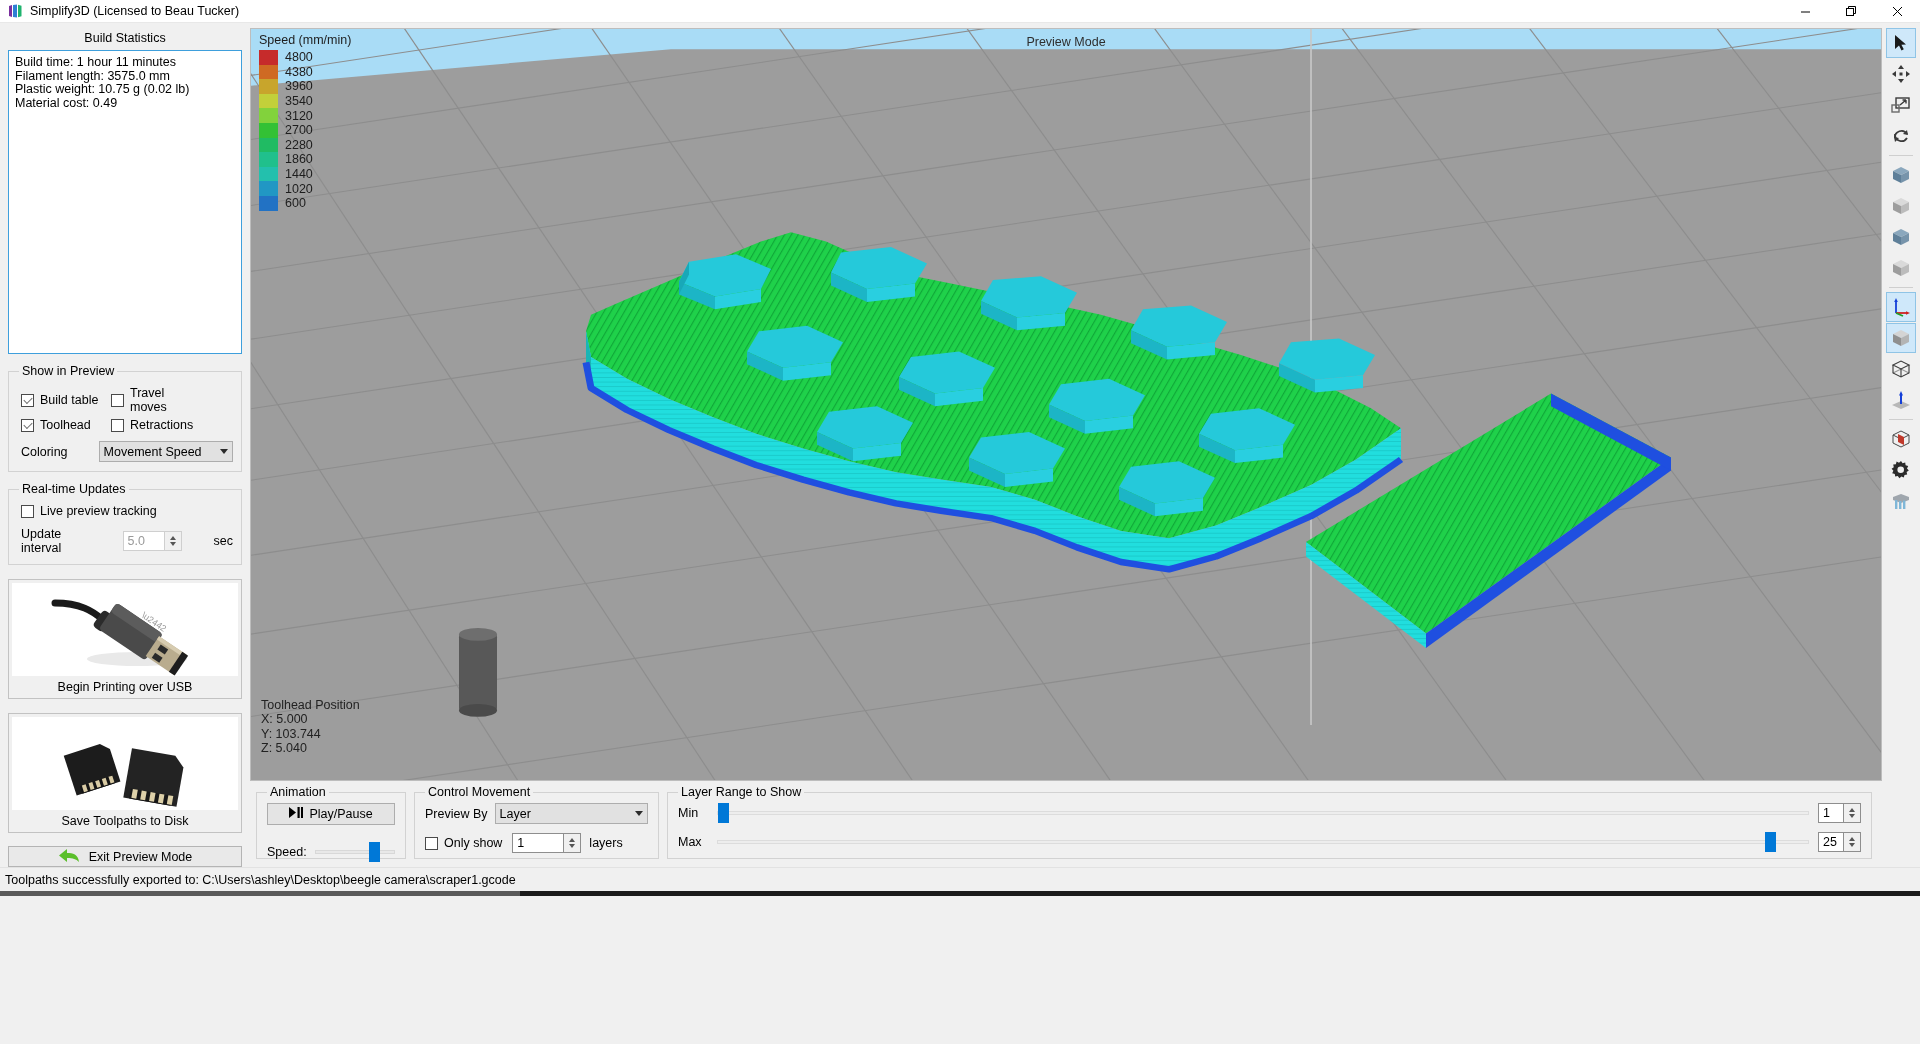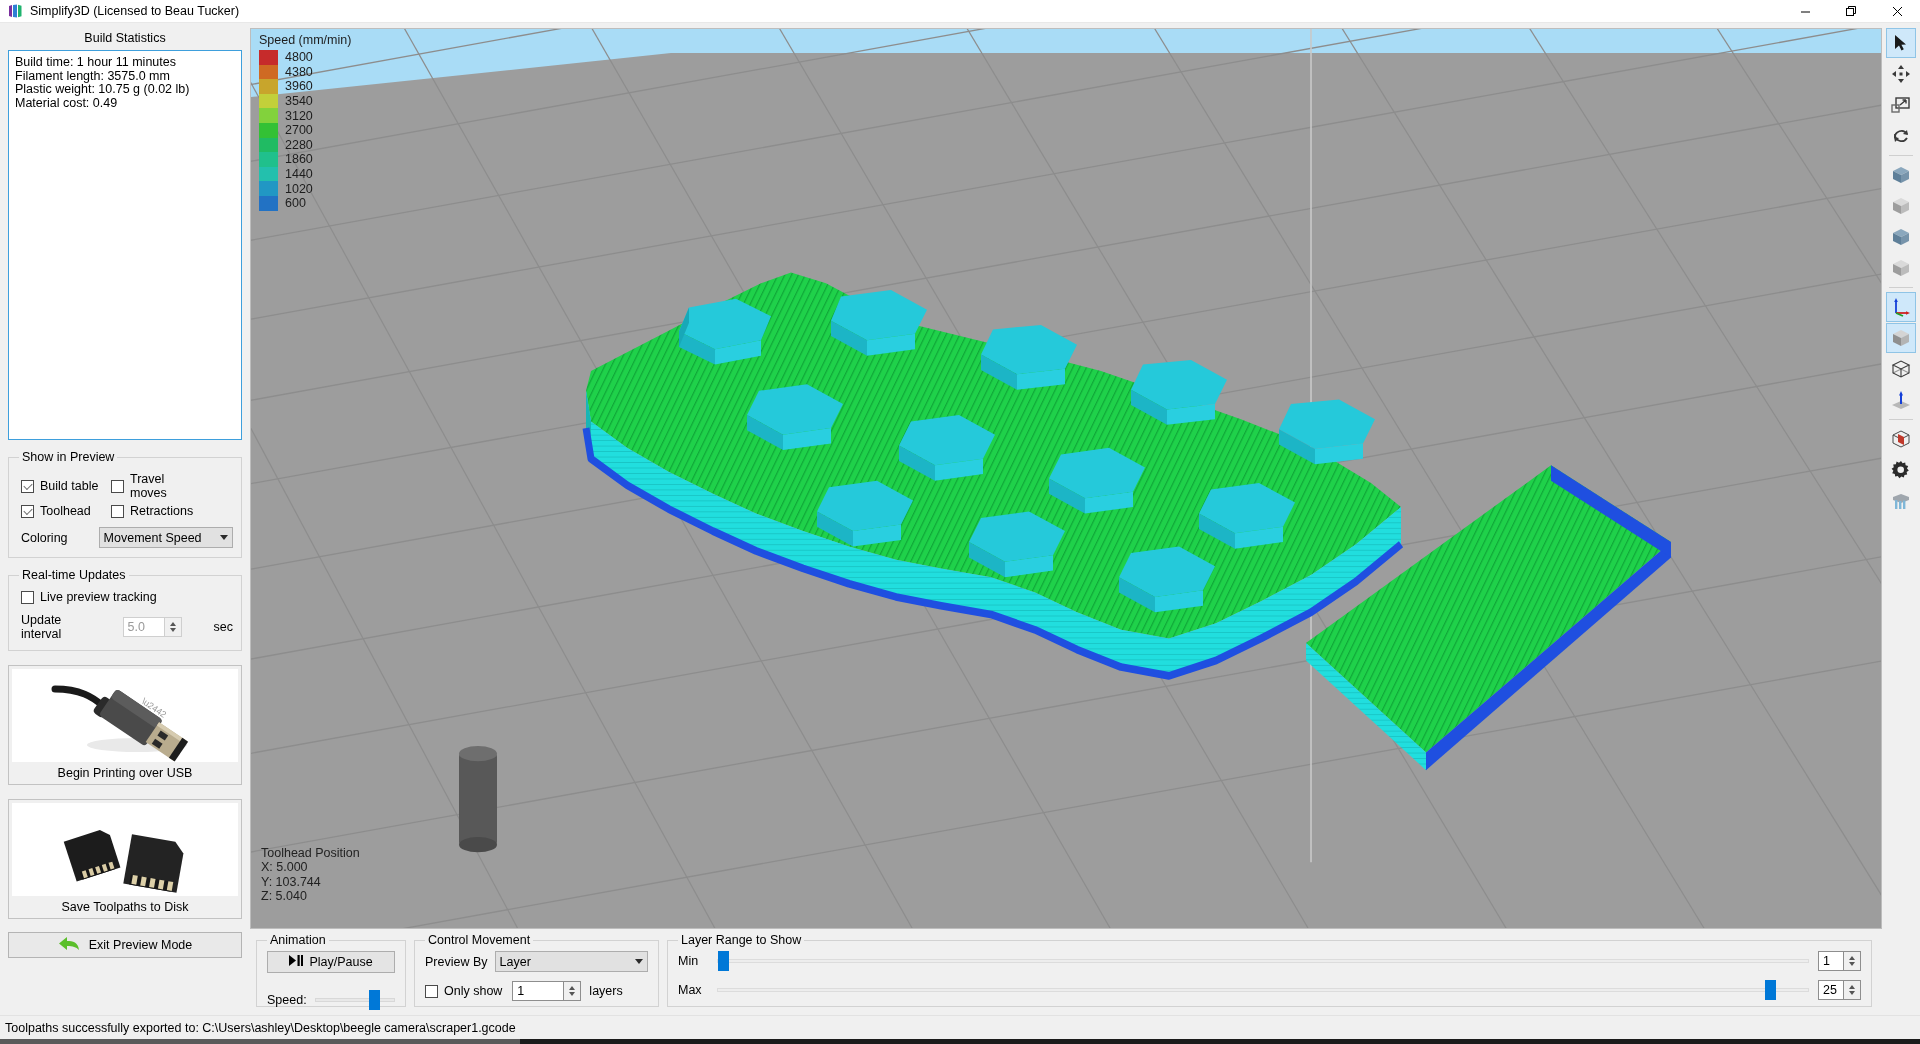--- a/index.html
+++ b/index.html
@@ -5,21 +5,21 @@
   * { box-sizing: border-box; }
   html, body {
     margin: 0; padding: 0;
     width: 1920px; height: 1044px;
     overflow: hidden;
     font-family: "Liberation Sans", sans-serif;
     background: #f0f0f0;
     -webkit-font-smoothing: antialiased;
   }
   .app {
-    width: 1920px; height: 1044px;
+    width: 1920px; height: 896px;
     display: flex; flex-direction: column;
     background: #f0f0f0;
   }
 
   
   .titlebar {
     height: 23px; min-height: 23px;
     background: #ffffff;
     display: flex; align-items: center;
     border-bottom: 1px solid #e8e8e8;
@@ -526,20 +526,21 @@
             </g>
           </g>
 
           <g>
             <rect x="208" y="660" width="38" height="85" rx="4" fill="#585858"></rect>
             <ellipse cx="227" cy="661" rx="19" ry="7" fill="#6e6e6e"></ellipse>
             <ellipse cx="227" cy="744" rx="19" ry="7" fill="#4a4a4a"></ellipse>
           </g>
         </svg>
 
+        <div class="preview-mode">Preview Mode</div>
 
         <div class="legend">
           <div class="legend-title">Speed (mm/min)</div>
           <div id="legend-rows">
               <div class="legend-row">
                 <span class="legend-sw" style="background: rgb(198, 43, 43);"></span>
                 <span class="legend-val">4800</span>
               </div>
               <div class="legend-row">
                 <span class="legend-sw" style="background: rgb(207, 106, 35);"></span>

